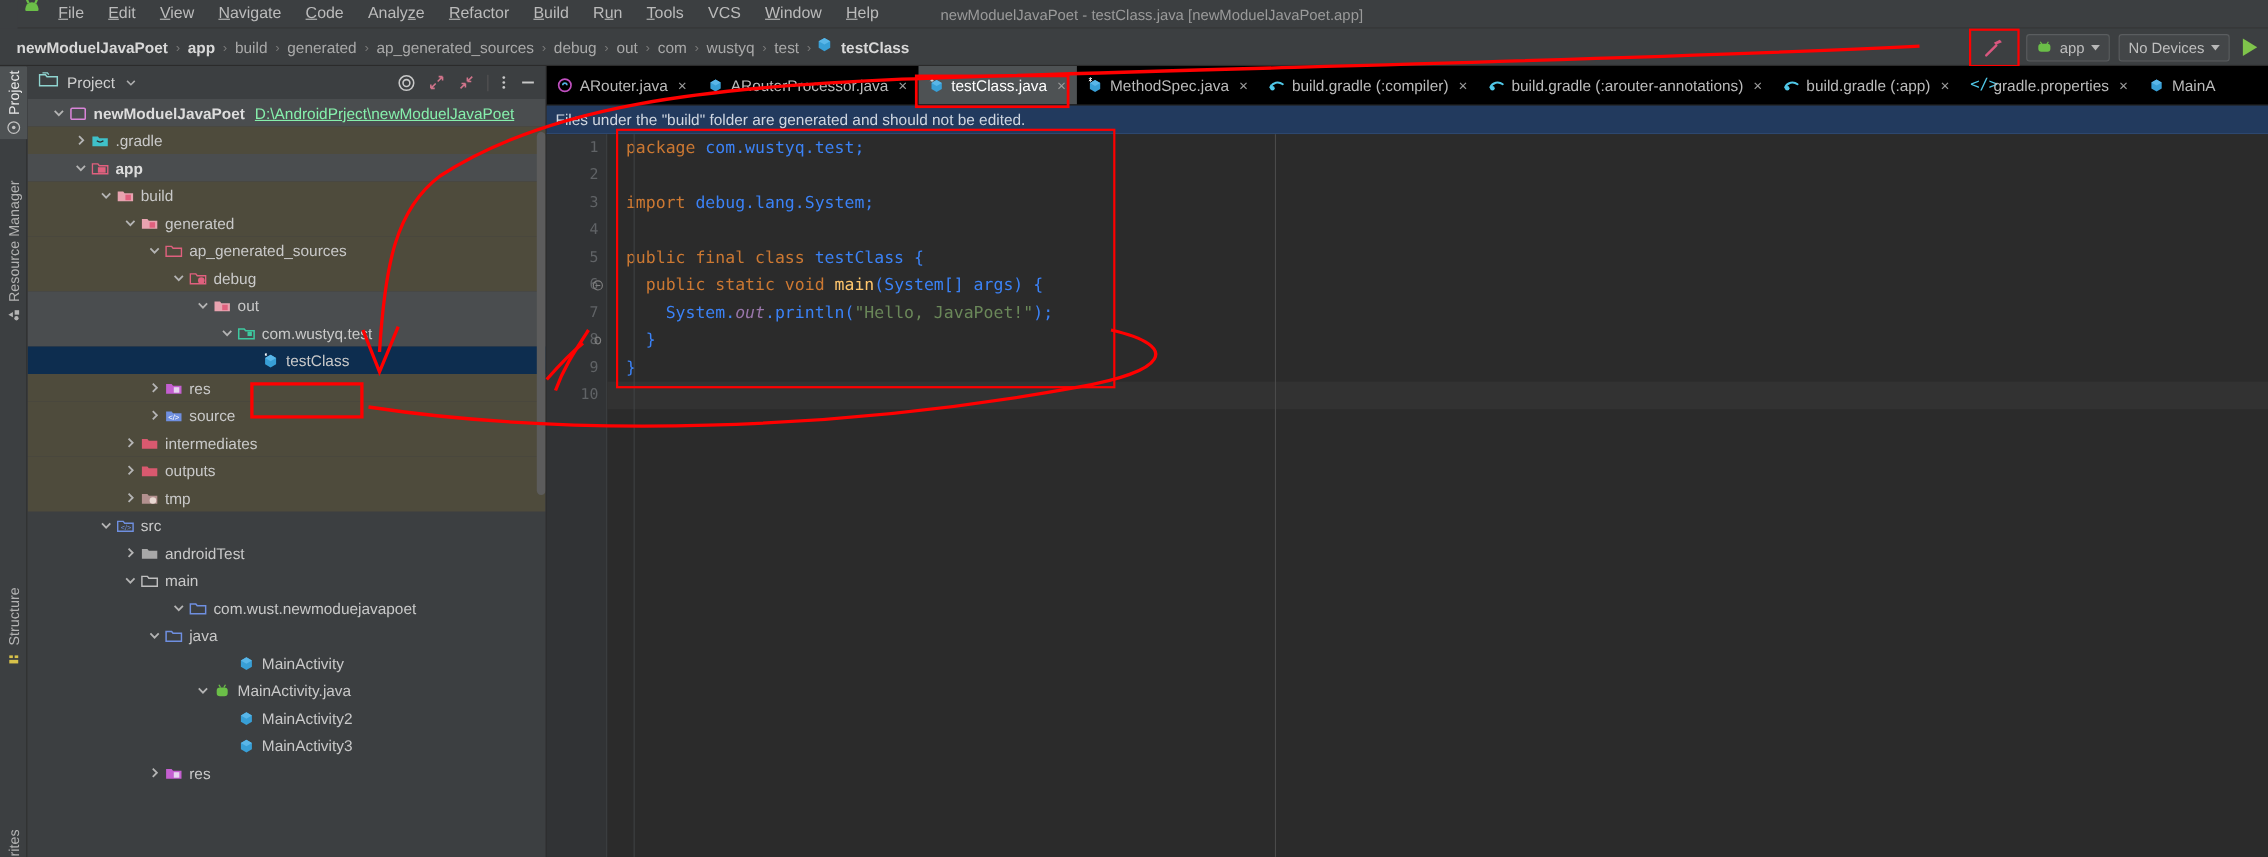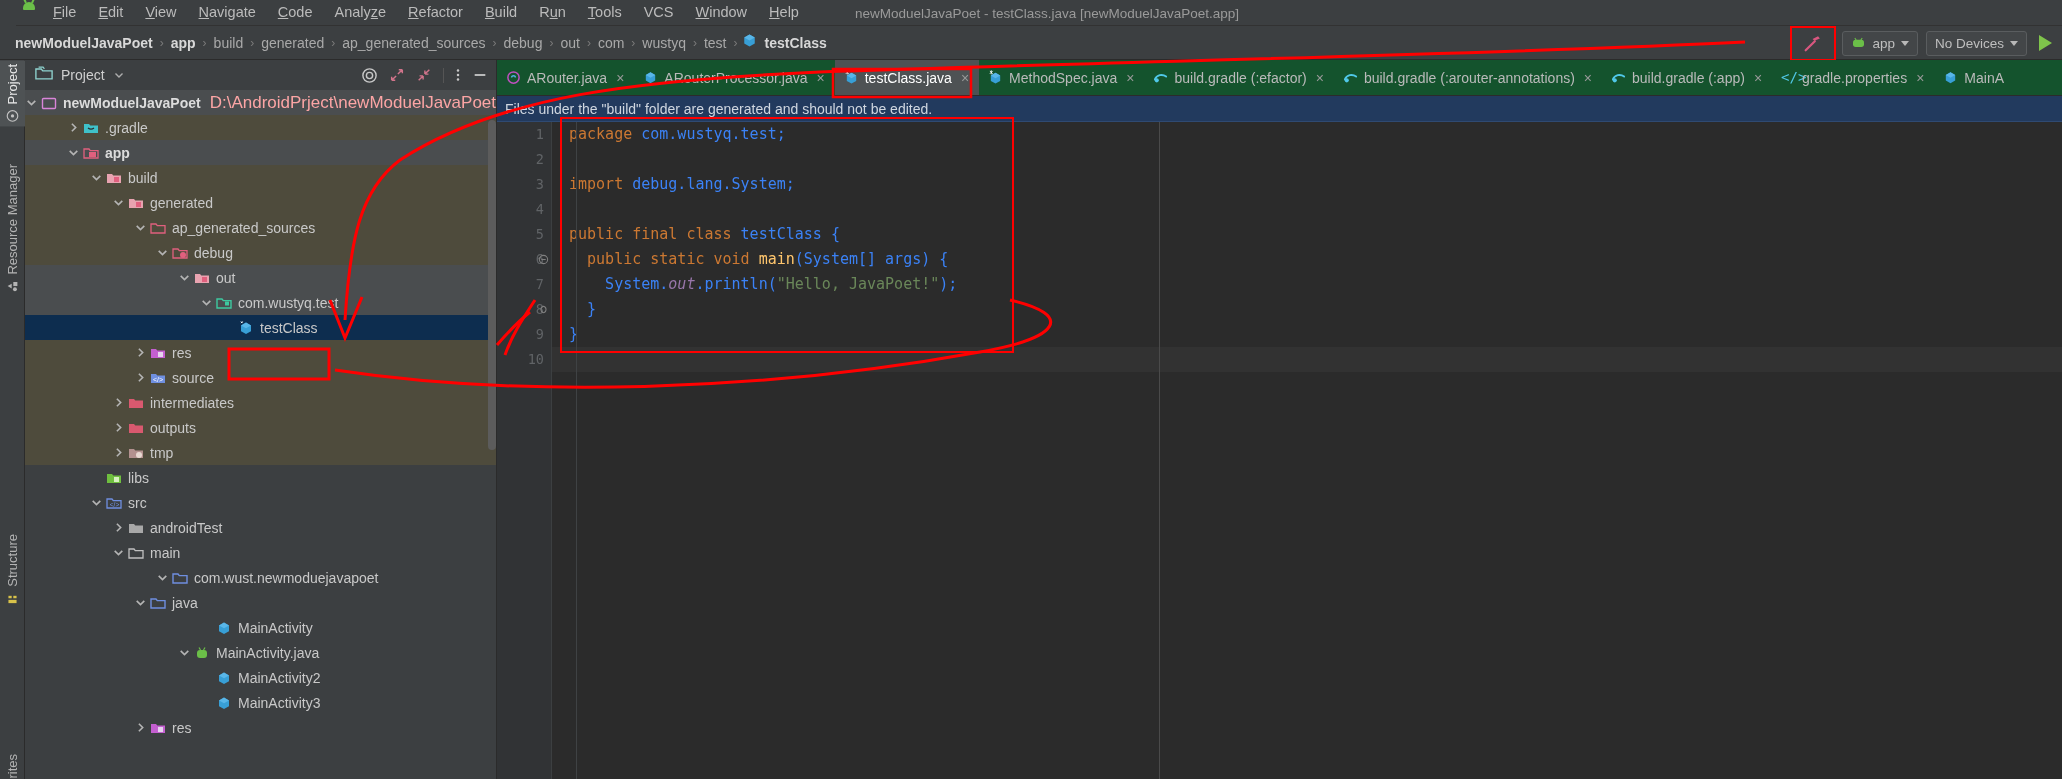--- a/index.html
+++ b/index.html
@@ -111,33 +111,33 @@
     color:#c9c9c9; white-space:nowrap; cursor:default; position:relative;
   }
   .row.alt  { background:#4e4b3c; }
   .row.hl   { background:#4a4d4f; }
   .row.sel  { background:#0d2d4f; }
   .arrow { width:13px; height:13px; margin-right:3px; flex:none; }
   .arrow.ph { visibility:hidden; }
   .ficon { width:16px; height:16px; margin-right:6px; flex:none; }
   .rlabel { }
   .rlabel.b { font-weight:bold; color:#dcdcdc; }
-  .rpath { color:#fca5a5; margin-left:9px; font-size:17px; }
+  .rpath { color:#86efac; margin-left:9px; font-size:14px;text-decoration:underline; }
   .vscroll {
     position:absolute; right:0; top:30px; width:8px; height:330px;
     background:#5c5c5c; border-radius:4px;
   }
 
   
   .editor-area {
     position:absolute; left:497px; top:60px; right:0; bottom:0;
     background:#2b2b2b;
   }
   .tabbar {
-    height:36px; background:#14532d; display:flex; align-items:stretch;
+    height:36px; background:#000000; display:flex; align-items:stretch;
     overflow:hidden; border-bottom:1px solid #2b2b2b;
   }
   .etab {
     display:flex; align-items:center; gap:6px; padding:0 9px;
     font-size:14px; color:#bababa; cursor:pointer; position:relative;
     border-right:1px solid transparent; white-space:nowrap;
   }
   .etab.active { background:#4e5254; color:#ffffff; }
   .etab .x { color:#9a9a9a; font-size:14px; margin-left:3px; }
   .tab-ico { width:15px; height:15px; flex:none; }
@@ -516,29 +516,20 @@
         <svg class="arrow" viewBox="0 0 12 12">
             <path d="M4.5 2.5 L8 6 L4.5 9.5" fill="none" stroke="#b4b4b4" stroke-width="1.5"></path>
           </svg>
         <svg class="ficon" viewBox="0 0 16 16">
             <path d="M1 4h5l1.3 1.6H15V13H1z" fill="#b3918f"></path>
             <circle cx="11" cy="10" r="3" fill="#e8d8d2"></circle>
           </svg>
         <span class="rlabel">tmp</span>
       </div>
 
-      <div class="row">
-        <span style="width:65px"></span>
-        <span class="arrow ph"></span>
-        <svg class="ficon" viewBox="0 0 16 16">
-            <path d="M1 4h5l1.3 1.6H15V13H1z" fill="#6fbf3f"></path>
-            <rect x="8" y="7" width="5" height="5" fill="#d7f0c0"></rect>
-          </svg>
-        <span class="rlabel">libs</span>
-      </div>
 
       <div class="row">
         <span style="width:65px"></span>
         <svg class="arrow" viewBox="0 0 12 12">
             <path d="M2.5 4.5 L6 8 L9.5 4.5" fill="none" stroke="#b4b4b4" stroke-width="1.5"></path>
           </svg>
         <svg class="ficon" viewBox="0 0 16 16">
             <path d="M1 4h5l1.3 1.6H15V13H1z" fill="none" stroke="#6f8fe0" stroke-width="1.3"></path>
             <text x="8.5" y="12" font-size="6.5" fill="#6f8fe0" text-anchor="middle">&lt;/&gt;</text>
           </svg>
@@ -682,21 +673,21 @@
             <path d="M2 1 l3 3 M5 1 L2 4 M3.5 0.3 v4.4" stroke="#ffffff" stroke-width="0.9"></path>
           </svg>
         <span>MethodSpec.java</span>
         <span class="x">×</span>
       </div>
       <div class="etab">
         <svg class="tab-ico" viewBox="0 0 16 16">
             <path d="M2 10c2-5 8-6 12-3" fill="none" stroke="#50c8e8" stroke-width="2" stroke-linecap="round"></path>
             <circle cx="4" cy="11" r="2.2" fill="#50c8e8"></circle>
           </svg>
-        <span>build.gradle (:efactor)</span>
+        <span>build.gradle (:compiler)</span>
         <span class="x">×</span>
       </div>
       <div class="etab">
         <svg class="tab-ico" viewBox="0 0 16 16">
             <path d="M2 10c2-5 8-6 12-3" fill="none" stroke="#50c8e8" stroke-width="2" stroke-linecap="round"></path>
             <circle cx="4" cy="11" r="2.2" fill="#50c8e8"></circle>
           </svg>
         <span>build.gradle (:arouter-annotations)</span>
         <span class="x">×</span>
       </div>

